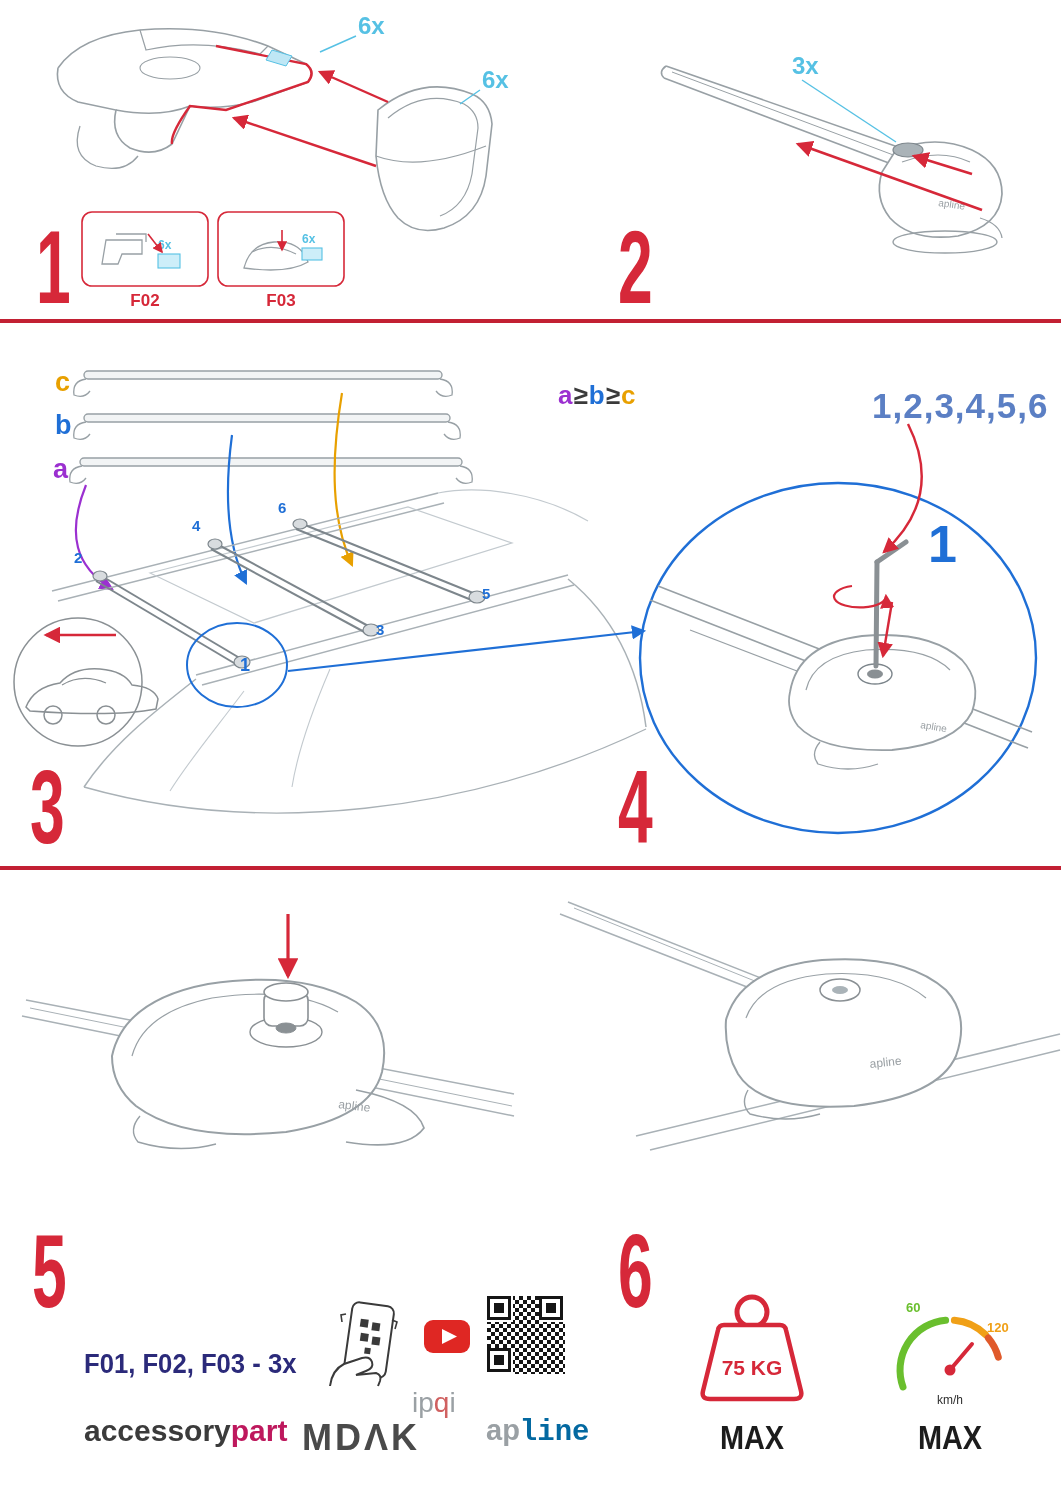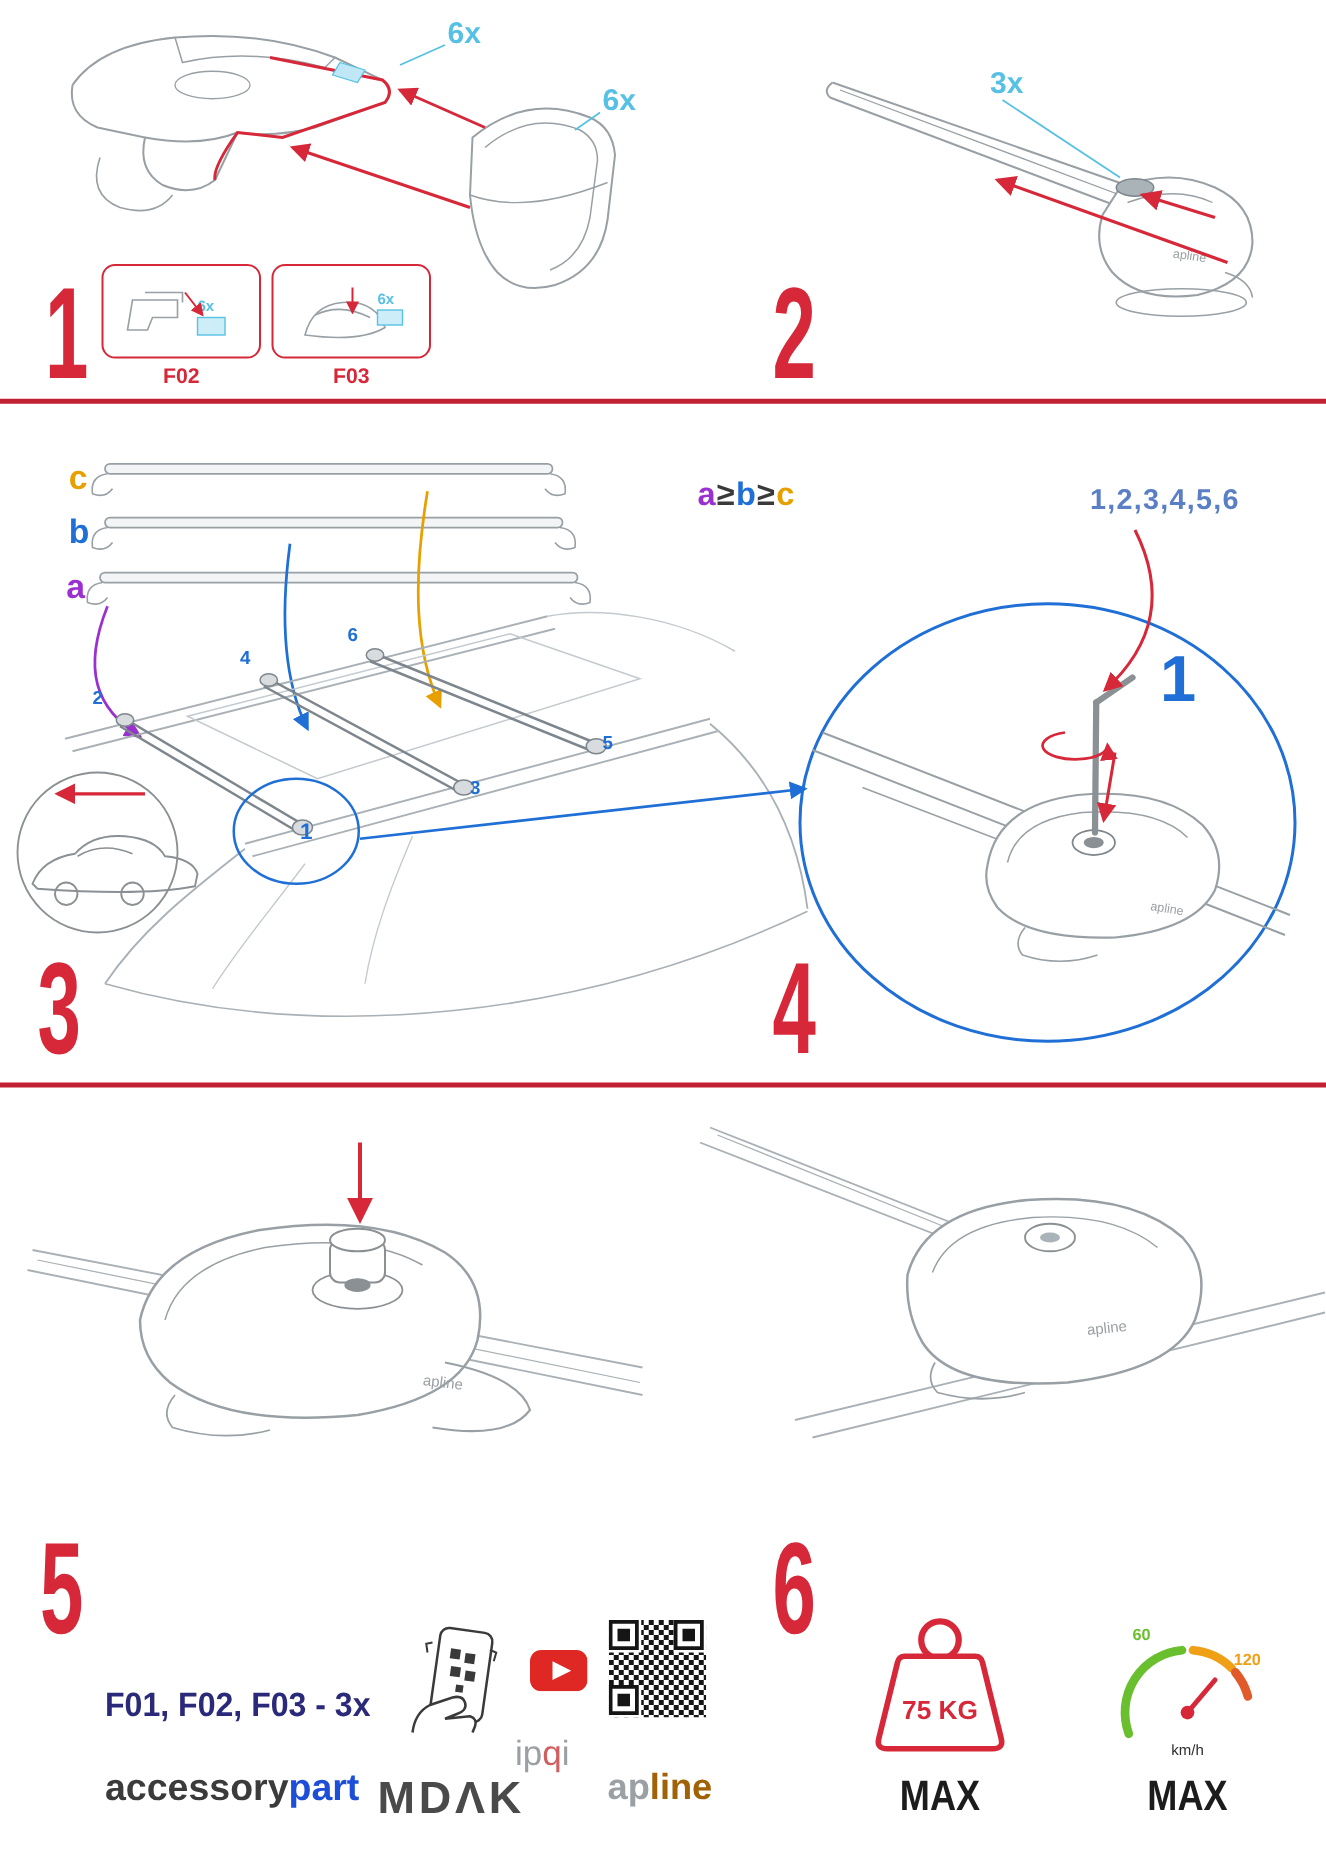--- a/index.html
+++ b/index.html
@@ -3,34 +3,34 @@
 <meta charset="utf-8">
 <style>
   html,body{margin:0;padding:0;background:#e9e9e9;}
   .page{position:relative;width:1061px;height:1500px;background:#ffffff;overflow:hidden;
         font-family:"Liberation Sans",sans-serif;}
   .abs{position:absolute;}
   svg{font-family:"Liberation Sans",sans-serif;}
   .divider{position:absolute;left:0;width:1061px;height:4px;background:#c22033;}
   .stepnum{position:absolute;font-weight:700;font-size:104px;line-height:0.8;color:#d62839;
            transform:scaleX(0.6);transform-origin:0 0;letter-spacing:-3px;}
-  .seq{position:absolute;left:872px;top:386px;font-weight:700;font-size:23px;color:#5b7fc4;letter-spacing:1px;}
+  .seq{position:absolute;left:872px;top:386px;font-weight:700;font-size:35px;color:#5b7fc4;letter-spacing:1px;}
   .firstnum{position:absolute;left:928px;top:514px;font-weight:700;font-size:52px;color:#1f6fd6;}
   .formula{position:absolute;left:558px;top:364px;font-weight:700;font-size:26px;letter-spacing:1px;margin-top:16px;}
   .formula .fa{color:#9b30d0;} .formula .fb{color:#1f6fd6;} .formula .fc{color:#e8a000;} .formula .fge{color:#3a3a3a;}
   .parts{position:absolute;left:84px;top:1349px;font-weight:700;font-size:27px;color:#2b2a7a;
          transform:scaleX(0.95);transform-origin:0 0;}
   .brand{position:absolute;font-weight:700;}
   .brand-accpart{left:84px;top:1414px;font-size:30px;color:#3b3b3b;letter-spacing:0;}
-  .brand-accpart .part{color:#1d4ed8;}
+  .brand-accpart .part{color:#be185d;}
   .brand-mdak{left:302px;top:1417px;font-size:36px;color:#4a4a4a;letter-spacing:3px;}
   .brand-ipqi{left:412px;top:1387px;font-size:28px;font-weight:400;color:#9aa0a4;}
   .brand-ipqi .q{color:#d06060;}
   .brand-apline{left:486px;top:1414px;font-size:29px;color:#9aa0a4;}
-  .brand-apline .line{color:#a16207;}
+  .brand-apline .line{color:#0369a1;font-family:Liberation Mono, monospace;}
   .maxlabel{position:absolute;font-weight:700;font-size:34px;color:#1c1c1c;text-align:center;
             transform:scaleX(0.85);transform-origin:center top;}
 </style>
 </head>
 <body>
 
 <div class="page">
 
   <div class="divider" style="top:319px"></div>
   <div class="divider" style="top:866px"></div>

